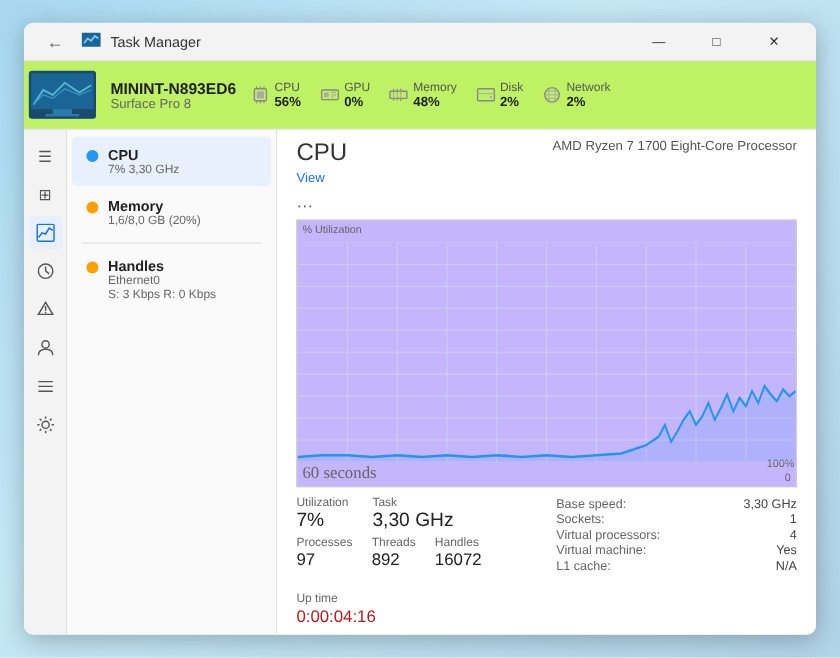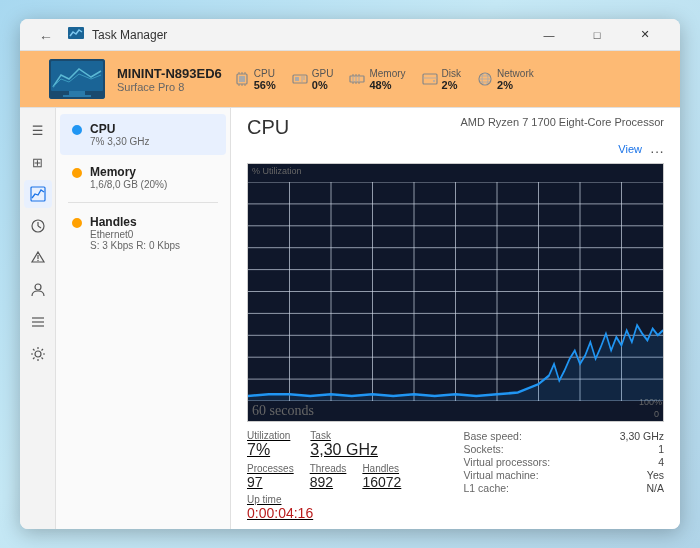--- a/index.html
+++ b/index.html
@@ -55,22 +55,22 @@
       display: flex;
       align-items: center;
       justify-content: center;
       font-size: 11px;
       cursor: pointer;
       border-radius: 0;
       color: #333;
     }
 
     .header-bar {
-      background: #fdba74;
-      padding: 8px 29px;
+      background: #bef264;
+      padding: 8px 4px;
       display: flex;
       align-items: center;
       gap: 12px;
       border-bottom: 1px solid #e0e0e0;
       flex-shrink: 0;
     }
     .computer-icon {
       width: 56px;
       height: 40px;
       background: #1a6496;
@@ -226,36 +226,37 @@
       font-size: 11px;
       color: #555;
       text-align: right;
     }
 
     .view-bar {
       display: flex;
       justify-content: flex-end;
       gap: 8px;
       margin-bottom: 4px;
+      flex-direction: column;
     }
     .view-label {
       font-size: 11px;
       color: #1a73e8;
       cursor: pointer;
     }
     .view-dots {
       font-size: 14px;
       color: #555;
       cursor: pointer;
     }
 
     .chart-area {
       flex: 1;
       border: 1px solid #ccc;
-      background: #0f172a;
+      background: #c4b5fd;
       position: relative;
       margin-bottom: 8px;
       min-height: 160px;
       padding-left: 36px;
     }
     .chart-y-label {
       position: absolute;
       font-size: 9px;
       color: #666;
     }
@@ -289,21 +290,20 @@
       font-size: 14px;
     }
 
     .stats-row {
       display: flex;
       gap: 16px;
       align-items: flex-start;
     }
     .stats-left {
       flex: 1;
-      text-decoration: underline;
     }
     .stats-right {
       flex: 1;
     }
     .info-row {
       display: flex;
       justify-content: space-between;
       font-size: 10.5px;
       color: #444;
       margin-bottom: 1px;
@@ -575,21 +575,21 @@
           <div style="display:flex;gap:20px;margin-bottom:4px;">
             <div class="stat-group">
               <div class="stat-group-label">Utilization</div>
               <div class="stat-group-value">7%</div>
             </div>
             <div class="stat-group">
               <div class="stat-group-label">Task</div>
               <div class="stat-group-value">3,30 GHz</div>
             </div>
           </div>
-          <div style="display:flex;gap:16px;margin-bottom:4px;">
+          <div style="display:flex;gap:16px;margin-bottom:20px;">
             <div class="stat-group">
               <div class="stat-group-label">Processes</div>
               <div class="stat-group-value small">97</div>
             </div>
             <div class="stat-group">
               <div class="stat-group-label">Threads</div>
               <div class="stat-group-value small">892</div>
             </div>
             <div class="stat-group">
               <div class="stat-group-label">Handles</div>

